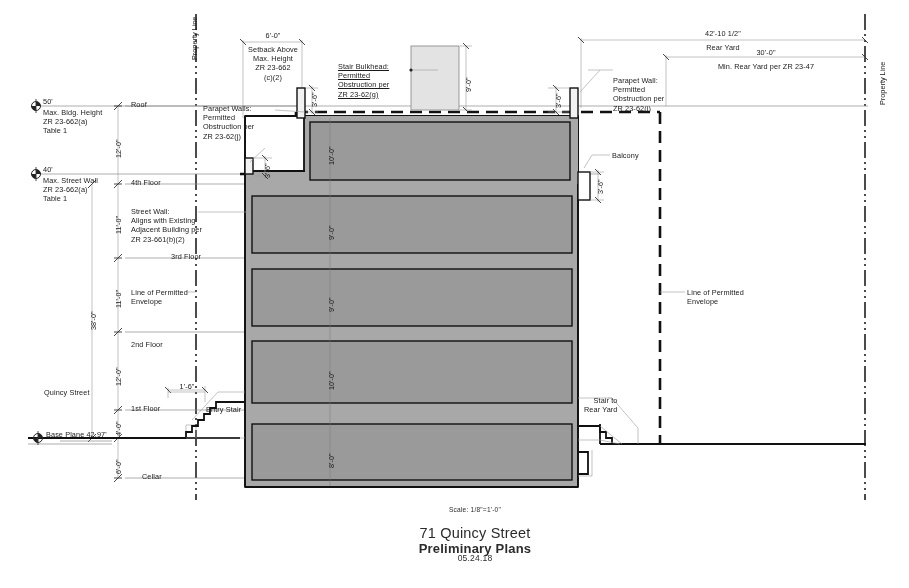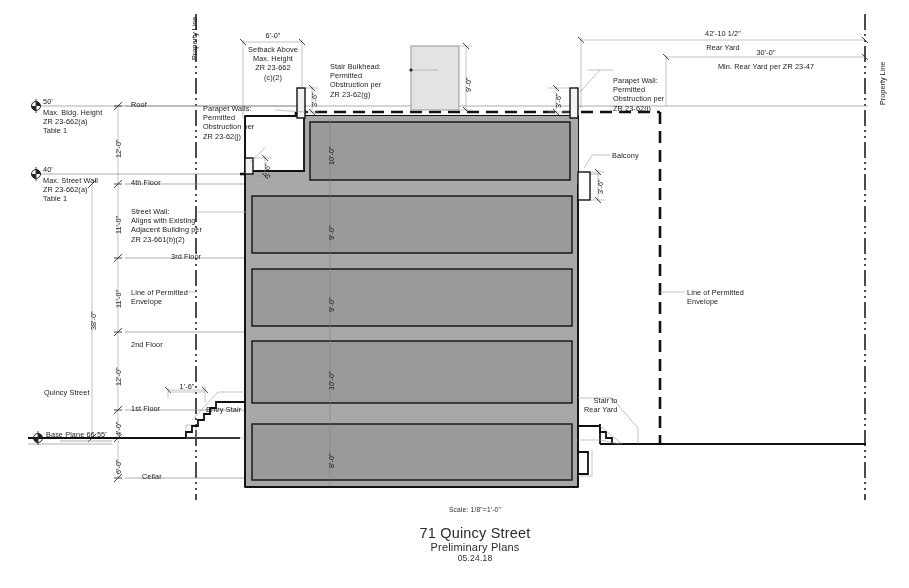--- a/index.html
+++ b/index.html
@@ -41,24 +41,24 @@
   }
   .title-main{
     position:absolute;
     font-size:14.5px;
     color:#2b2b2b;
     text-align:center;
     letter-spacing:.2px;
   }
   .title-sub{
     position:absolute;
-    font-size:11px;
+    font-size:13px;
     color:#2b2b2b;
     text-align:center;
-    font-weight:normal;
+    font-weight:bold;
     letter-spacing:.2px;
   }
   .title-date{
     position:absolute;
     font-size:8.5px;
     color:#2b2b2b;
     text-align:center;
     letter-spacing:.2px;
   }
   .sec-title{
@@ -339,21 +339,21 @@
   <div class="lbl" style="left:43px; top:97px;">50'</div>
   <div class="lbl" style="left:43px; top:108px;">Max. Bldg. Height</div>
   <div class="lbl" style="left:43px; top:117px;">ZR 23-662(a)</div>
   <div class="lbl" style="left:43px; top:126px;">Table 1</div>
 
   <div class="lbl" style="left:43px; top:165px;">40'</div>
   <div class="lbl" style="left:43px; top:176px;">Max. Street Wall</div>
   <div class="lbl" style="left:43px; top:185px;">ZR 23-662(a)</div>
   <div class="lbl" style="left:43px; top:194px;">Table 1</div>
 
-  <div class="lbl" style="left:46px; top:430px;">Base Plane 66.55'</div>
+  <div class="lbl" style="left:46px; top:430px;">Base Plane 42.97'</div>
 
   <div class="lbl" style="left:44px; top:372px;margin-top:16px;">Quincy Street</div>
 
   <div class="lbl" style="left:131px; top:100px;">Roof</div>
   <div class="lbl" style="left:131px; top:178px;">4th Floor</div>
   <div class="lbl" style="left:131px; top:252px;margin-left:40px;">3rd Floor</div>
   <div class="lbl" style="left:131px; top:340px;">2nd Floor</div>
   <div class="lbl" style="left:131px; top:404px;">1st Floor</div>
   <div class="lbl" style="left:131px; top:472px;margin-left:11px;">Cellar</div>
 
@@ -386,21 +386,21 @@
   <div class="lbl" style="left:203px; top:104px;">Parapet Walls:
 Permitted
 Obstruction per
 ZR 23-62(j)</div>
 
   <div class="lbl" style="left:613px; top:76px;">Parapet Wall:
 Permitted
 Obstruction per
 ZR 23-62(j)</div>
 
-  <div class="lbl" style="left:330px; top:62px;">Stair Bulkhead:
+  <div class="lbl" style="left:338px; top:62px;text-decoration:underline;">Stair Bulkhead:
 Permitted
 Obstruction per
 ZR 23-62(g)</div>
   <div class="vert" style="left:464px; top:92px;">9'-0"</div>
 
   <div class="lbl" style="left:131px; top:207px;">Street Wall:
 Aligns with Existing
 Adjacent Building per
 ZR 23-661(b)(2)</div>
 

